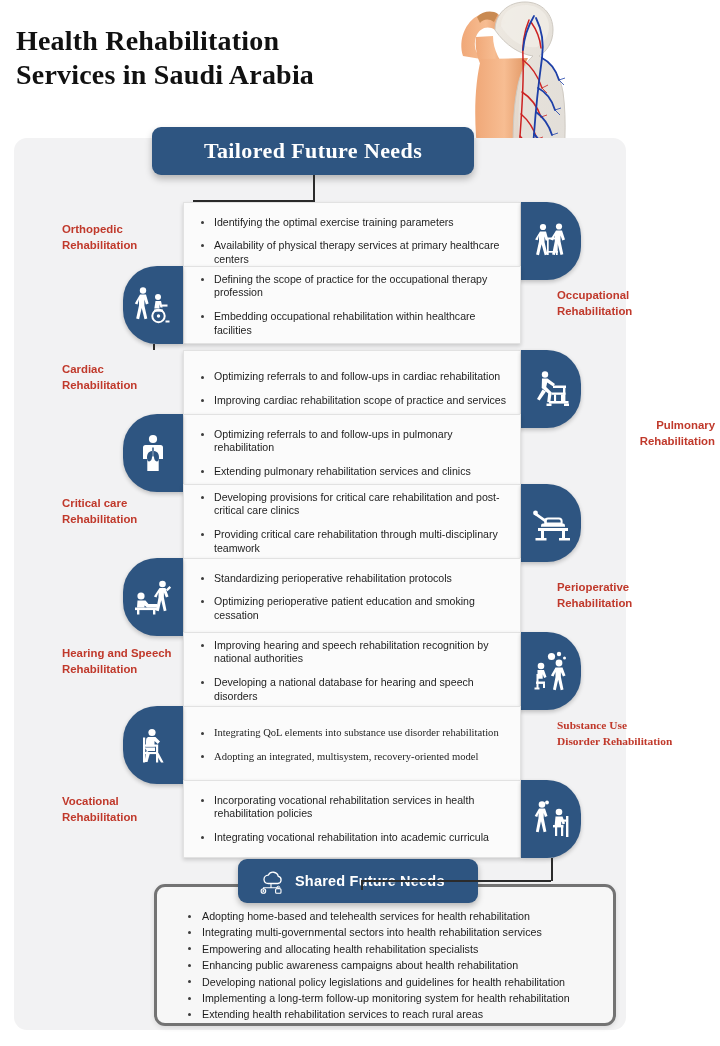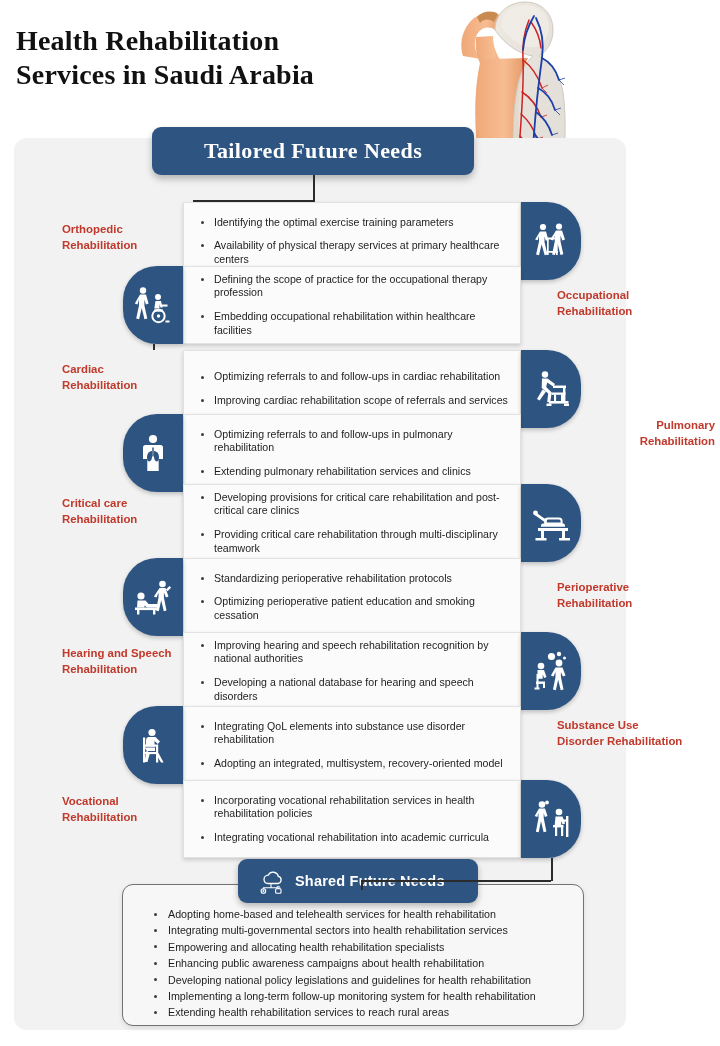--- a/index.html
+++ b/index.html
@@ -92,22 +92,22 @@
     position:absolute;left:238px;top:859px;width:240px;height:44px;
     background:#2e5581;border-radius:9px;
     box-shadow:0 3px 6px rgba(0,0,0,.27);
     display:flex;align-items:center;gap:9px;padding-left:18px;
     box-sizing:border-box;
   }
   .shared-pill .lbl{
     font-size:14.5px;font-weight:bold;color:#ffffff;letter-spacing:.2px;
   }
   .shared-box{
-    position:absolute;left:122px;top:884px;width:462px;height:142px;
-    background:#f7f7f7;border:1px solid #737373;border-radius:11px;
+    position:absolute;left:154px;top:884px;width:462px;height:142px;
+    background:#f7f7f7;border:3px solid #737373;border-radius:11px;
     box-shadow:0 2px 5px rgba(0,0,0,.10);
     box-sizing:border-box;padding:21px 0 0 28px;
   }
   .shared-box ul{margin:0;padding:0;list-style:none;}
   .shared-box li{
     position:relative;padding-left:17px;
     font-size:10.7px;line-height:16.4px;color:#1d1d1d;
   }
   .shared-box li:before{
     content:"";position:absolute;left:3px;top:6.6px;
@@ -249,21 +249,21 @@
      <path d="M33 19.5h2.4v13.5H33z"></path>
      <path d="M19 33h19.5v2.6H19z"></path>
      <path d="M21.5 24.5h14v2.3h-14z"></path>
      <path d="M24 26.5h2.1v7H24zM31 26.5h2.1v7H31z"></path>
      <path d="M16.5 35.5h5v2.4h-5zM34 35.5h5v2.4h-5z"></path>
    </svg>
         </div>
         <div class="bullets" style="left: 199px; width: 310px;">
           <ul>
             <li>Optimizing referrals to and follow-ups in cardiac rehabilitation</li>
-            <li>Improving cardiac rehabilitation scope of referrals and services</li>
+            <li>Improving cardiac rehabilitation scope of practice and services</li>
           </ul>
         </div>
         <div class="side-label" style="left: 62px; top: 12px; width: 115px;">
           <div>Cardiac</div>
           <div>Rehabilitation</div>
         </div>
       </div>
       <div class="row r-left" style="left: 0px; top: 414px; width: 720px;">
         <div class="card" style="left: 183px; width: 338px;"></div>
         <div class="iconbox" style="left: 123px;">
@@ -355,21 +355,21 @@
           <ul>
             <li>Improving hearing and speech rehabilitation recognition by national authorities</li>
             <li>Developing a national database for hearing and speech disorders</li>
           </ul>
         </div>
         <div class="side-label" style="left: 62px; top: 14px; width: 115px;">
           <div>Hearing and Speech</div>
           <div>Rehabilitation</div>
         </div>
       </div>
-      <div class="row r-left" style="left: 0px; top: 706px; width: 720px;">
+      <div class="row r-left" style="left: 0px; top: 706px; width: 720px; font-family: Liberation Serif, serif;">
         <div class="card" style="left: 183px; width: 338px;"></div>
         <div class="iconbox" style="left: 123px;">
           <svg fill="#ffffff" width="42" height="42" viewBox="0 0 42 42">
      <circle cx="20" cy="8.5" r="3.6"></circle>
      <path d="M16 13h7.5l4.5 4.5-2.2 2.4-3.3-3v5.6h-8.5v-5.6a3.9 3.9 0 0 1 2-3.9z"></path>
      <path d="M12.5 23.5h10.5v3.6H15z"></path>
      <path d="M14.5 26.5l-2 11.5h3l2.5-9z"></path>
      <path d="M11 13.5h2.2v25H11z"></path>
      <path d="M11 20.5h13v2.2H11z"></path>
      <path d="M24 20.5h2.2v18H24z"></path>

